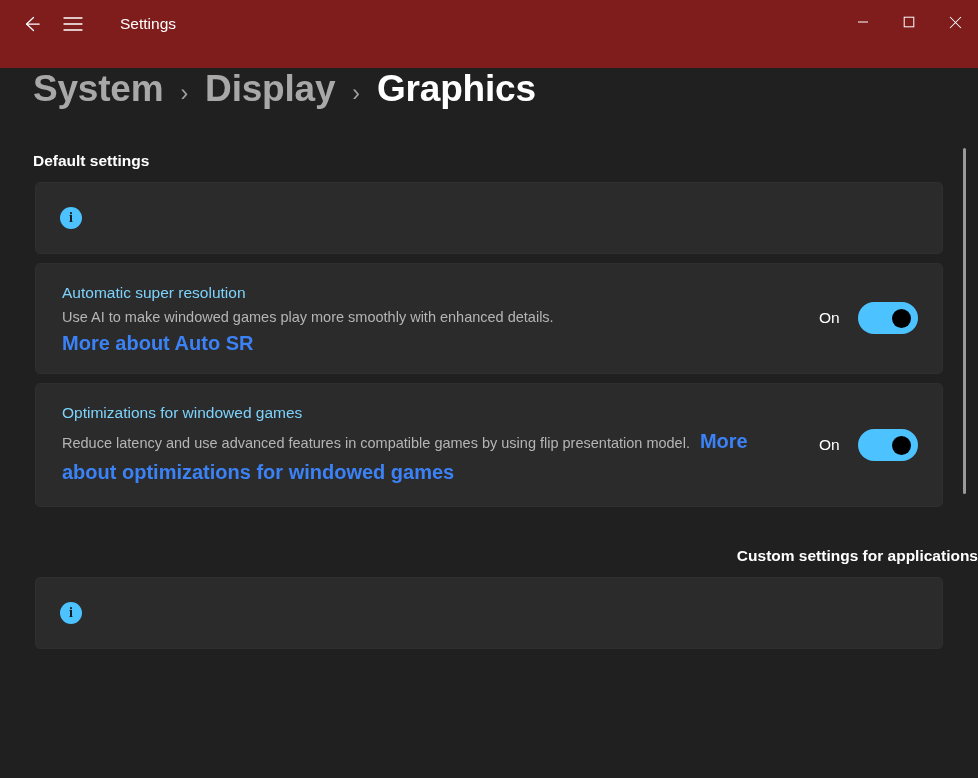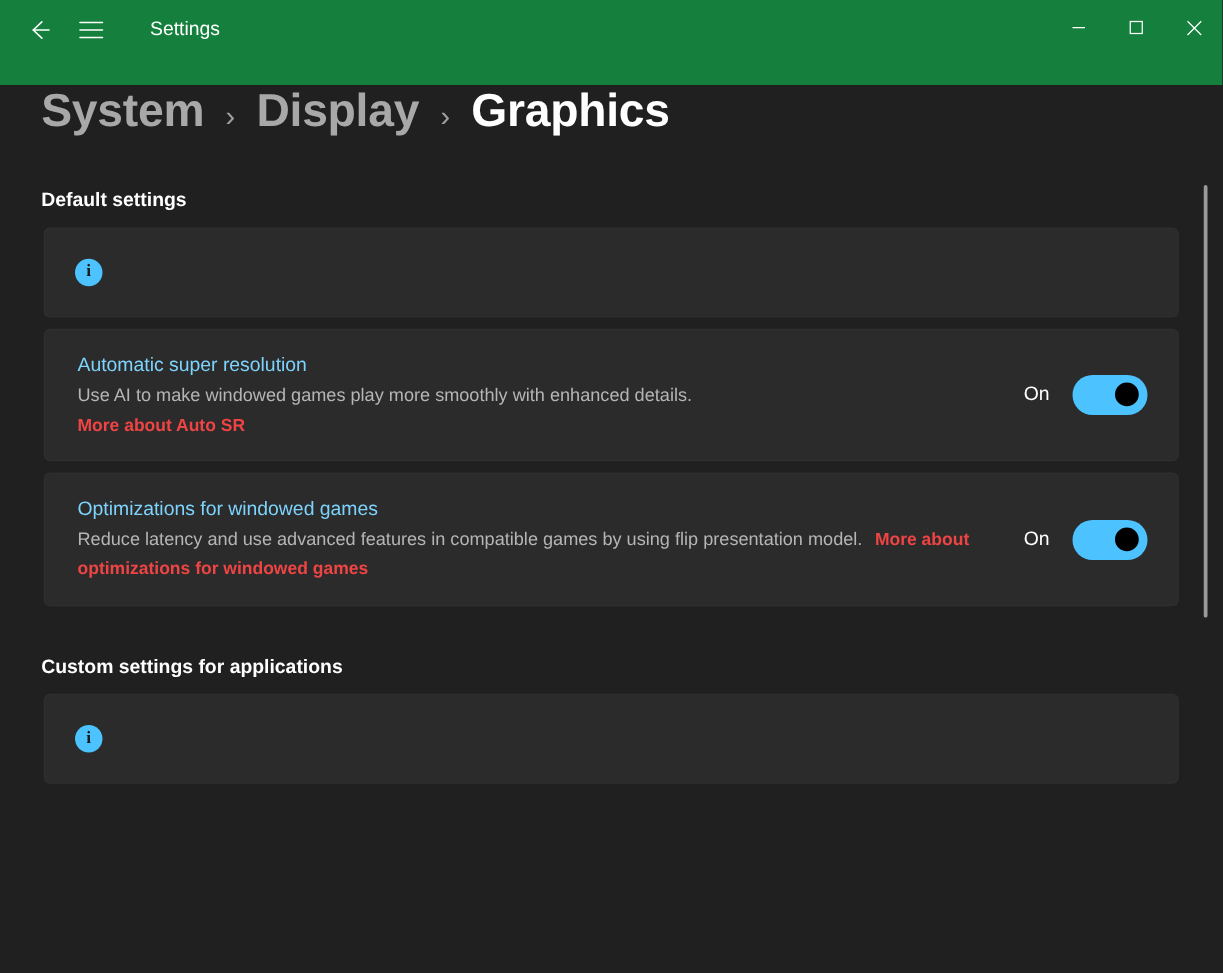--- a/index.html
+++ b/index.html
@@ -13,21 +13,21 @@
     color: #ffffff;
     -webkit-font-smoothing: antialiased;
   }
 
   
   .titlebar {
     position: relative;
     height: 68px;
     display: flex;
     align-items: flex-start;
-    background: #15803d;
+    background: #7f1d1d;
   }
   .titlebar-left {
     display: flex;
     align-items: center;
     height: 48px;
     padding-left: 10px;
   }
   .tb-btn {
     width: 42px;
     height: 36px;
@@ -97,21 +97,21 @@
     padding: 0 0 0 0;
     overflow: hidden;
   }
 
   .section-title {
     font-size: 15.5px;
     font-weight: 700;
     color: #ffffff;
     padding: 18px 0 12px 33px;
   }
-  .section-title.second { padding-top: 40px; }
+  .section-title.second { padding-top: 40px; text-align: right; }
 
   .card {
     background: #2b2b2b;
     border: 1px solid #2f2f2f;
     border-radius: 5px;
     margin: 0 35px 0 35px;
     position: relative;
   }
   .card + .card { margin-top: 9px; }
 
@@ -157,23 +157,23 @@
     line-height: 1.45;
   }
   .setting-desc {
     font-size: 14.5px;
     color: #b5b5b5;
     line-height: 1.55;
     margin-top: 2px;
   }
   .setting-desc .inline-link { margin-left: 6px; }
   .link {
-    color: #ef4444;
-    cursor: pointer;
-    font-size: 14px;
+    color: #3b82f6;
+    cursor: pointer;
+    font-size: 20px;
     text-decoration: none;
     font-weight: 600;
   }
   .link.block { display: inline-block; margin-top: 3px; }
 
   .setting-right {
     display: flex;
     align-items: center;
     gap: 17px;
     flex: 0 0 auto;

